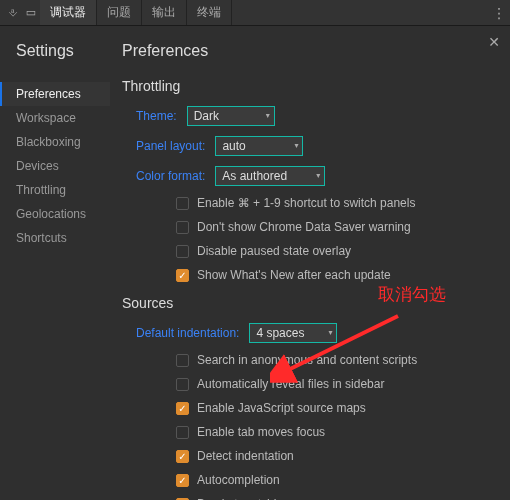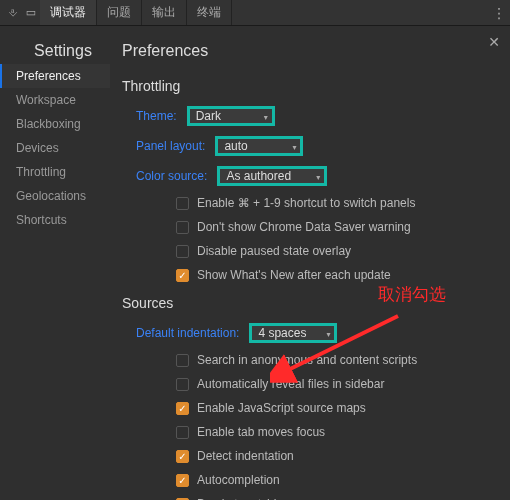--- a/index.html
+++ b/index.html
@@ -9,31 +9,31 @@
 .tabbar .ticon { width: 18px; display: flex; align-items: center; justify-content: center; color: #aaa; font-size: 11px; }
 .tabbar .tab { padding: 0 10px; display: flex; align-items: center; color: #aaa; font-size: 12px; cursor: pointer; border-right: 1px solid #222; font-family: Liberation Mono, monospace; }
 .tabbar .tab.active { background: #3a3a3a; color: #eee; }
 .tabbar .spacer { flex: 1; }
 .tabbar .menu { width: 22px; display: flex; align-items: center; justify-content: center; color: #aaa; font-size: 14px; cursor: pointer; }
 
 .panel { position: relative; display: flex; height: calc(100% - 26px); background: #2f2f2f; }
 .close { position: absolute; top: 8px; right: 10px; color: #aaa; font-size: 14px; cursor: pointer; }
 
 .sidebar { width: 110px; padding: 16px 0 0 16px; }
-.sidebar h2 { font-size: 16px; font-weight: 400; color: #ddd; margin-bottom: 4px; text-align: center; }
+.sidebar h2 { font-size: 16px; font-weight: 400; color: #ddd; margin-bottom: 22px; }
 .sidebar .navitem { font-size: 12px; color: #999; padding: 5px 0 5px 0; cursor: pointer; border-left: 2px solid transparent; margin-left: -16px; padding-left: 14px; }
 .sidebar .navitem.active { color: #eee; border-left-color: #1a73e8; background: rgba(255,255,255,0.03); }
 
 .content { flex: 1; padding: 16px 18px 0 12px; overflow-y: auto; }
 .content h2 { font-size: 16px; font-weight: 400; color: #ddd; margin-bottom: 18px; }
 .section-title { font-size: 14px; color: #ddd; margin: 6px 0 12px 0; font-weight: 400; }
 
 .row { display: flex; align-items: center; margin-bottom: 10px; padding-left: 14px; }
 .row .label { color: #3b82f6; font-size: 12px; margin-right: 10px; min-width: auto; }
-.select { background: #3b3b3b; border: 3px solid #14b8a6; color: #ddd; font-size: 12px; padding: 2px 18px 2px 6px; position: relative; min-width: 88px; height: 20px; display: inline-flex; align-items: center; }
+.select { background: #3b3b3b; border: 1px solid #14b8a6; color: #ddd; font-size: 12px; padding: 2px 18px 2px 6px; position: relative; min-width: 88px; height: 20px; display: inline-flex; align-items: center; }
 .select .caret { position: absolute; right: 4px; top: 4px; font-size: 8px; color: #aaa; }
 
 .chk-row { display: flex; align-items: center; margin: 0 0 10px 14px; padding-left: 40px; }
 .chk { width: 13px; height: 13px; border: 1px solid #555; border-radius: 2px; margin-right: 8px; display: inline-flex; align-items: center; justify-content: center; font-size: 10px; color: #fff; }
 .chk.on { background: #e08c2e; border-color: #e08c2e; }
 .chk-label { color: #bbb; font-size: 12px; }
 
 .annotation { position: absolute; top: 283px; left: 378px; color: #ff2a2a; font-size: 17px; font-weight: 400; pointer-events: none; }
 .arrow { position: absolute; top: 310px; left: 270px; width: 140px; height: 80px; pointer-events: none; }
 </style>
@@ -80,21 +80,21 @@
 
     <div class="row">
       <span class="label">Panel layout:</span>
       <div class="select">
         <span>auto</span>
         <span class="caret">▾</span>
       </div>
     </div>
 
     <div class="row">
-      <span class="label">Color source:</span>
+      <span class="label">Color format:</span>
       <div class="select" style="min-width:110px">
         <span>As authored</span>
         <span class="caret">▾</span>
       </div>
     </div>
 
     <div id="appearance-checks">
         <div class="chk-row">
           <span class="chk"></span>
           <span class="chk-label">Enable ⌘ + 1-9 shortcut to switch panels</span>

